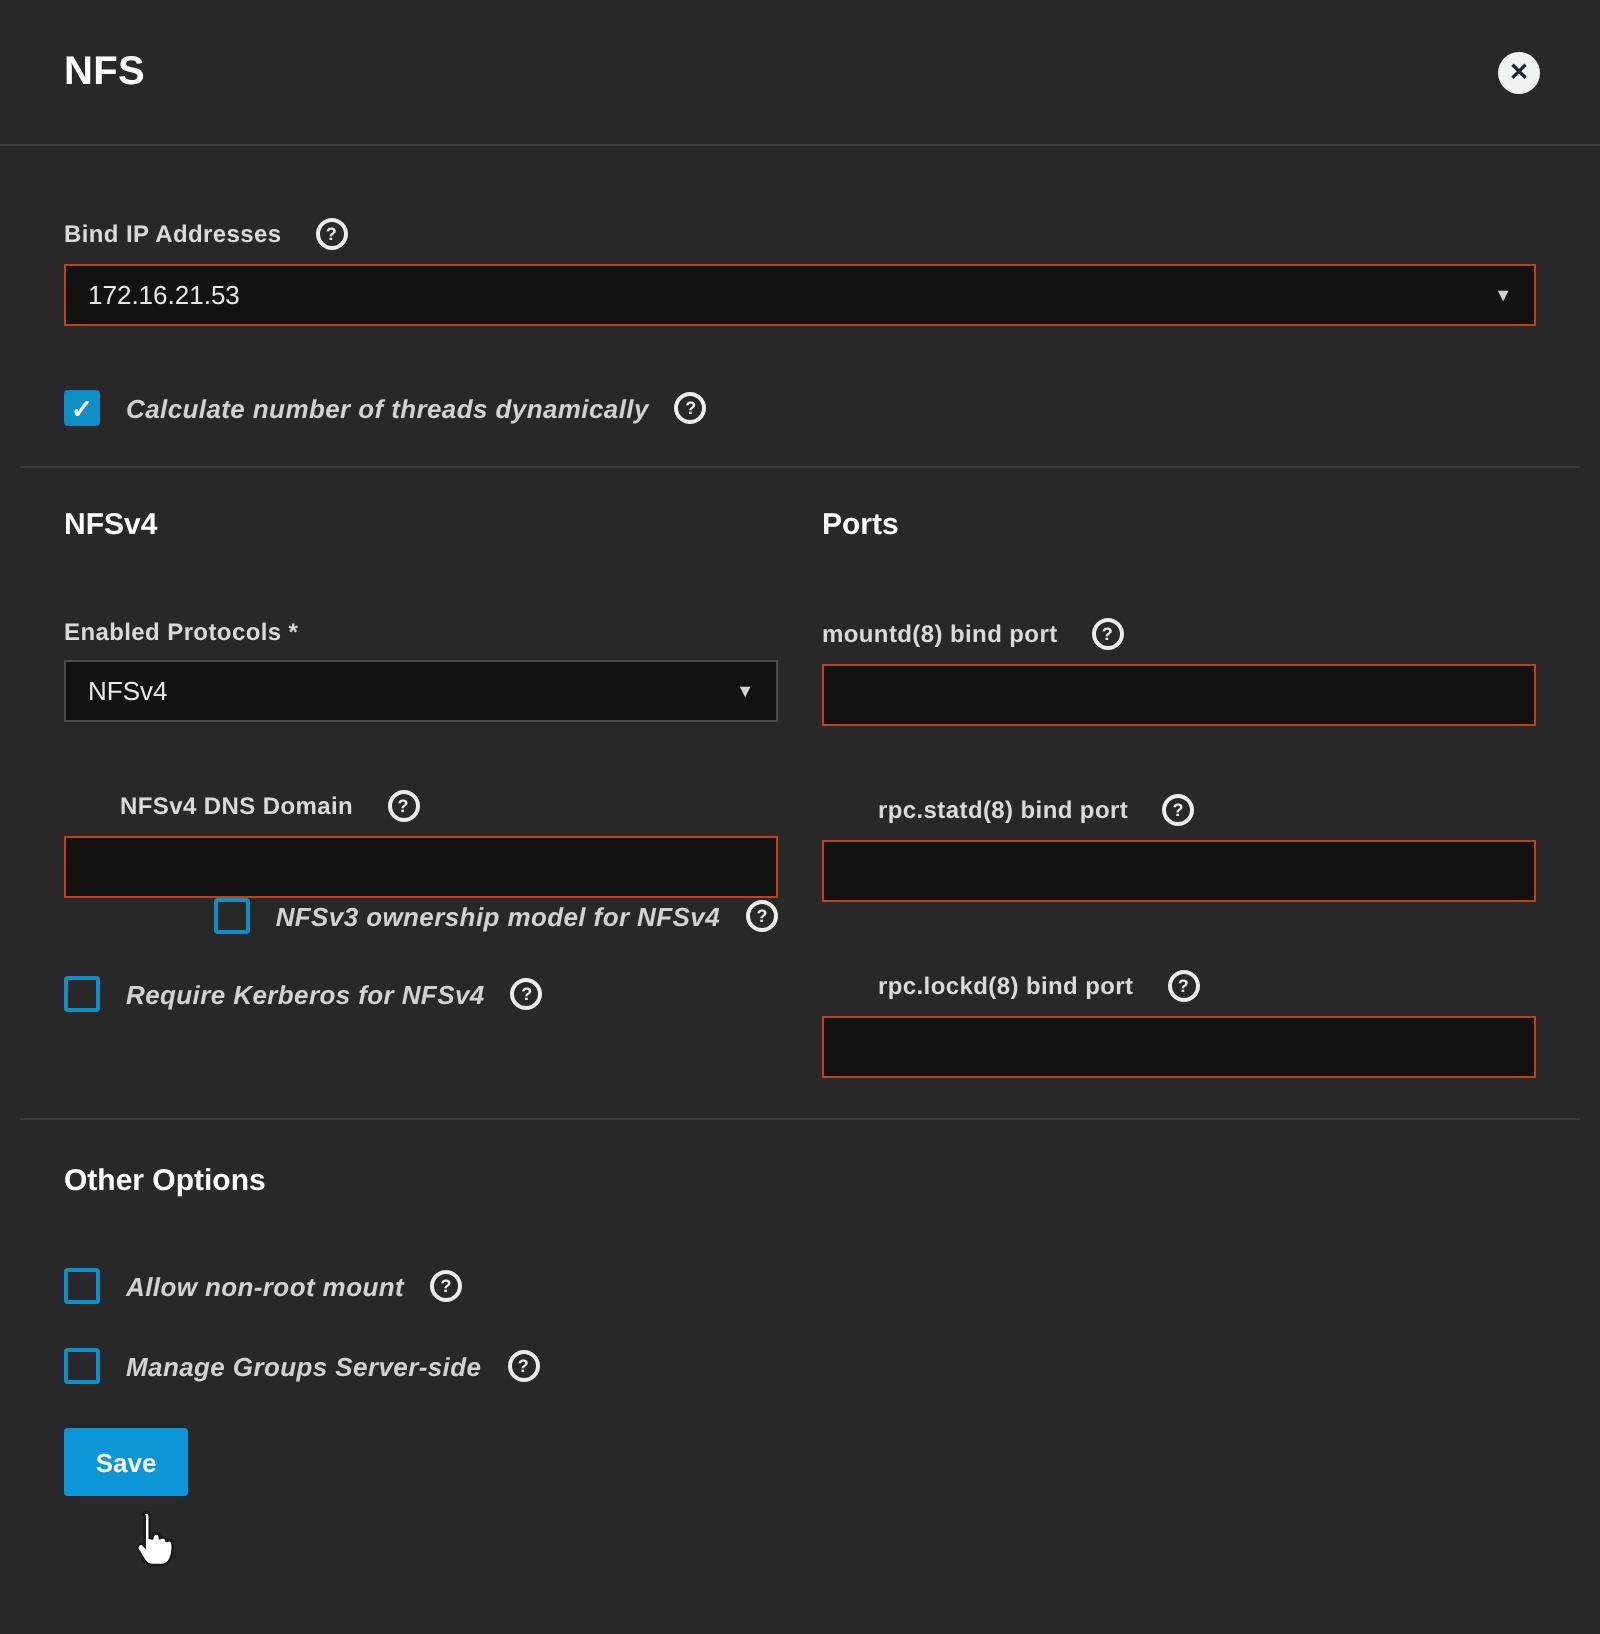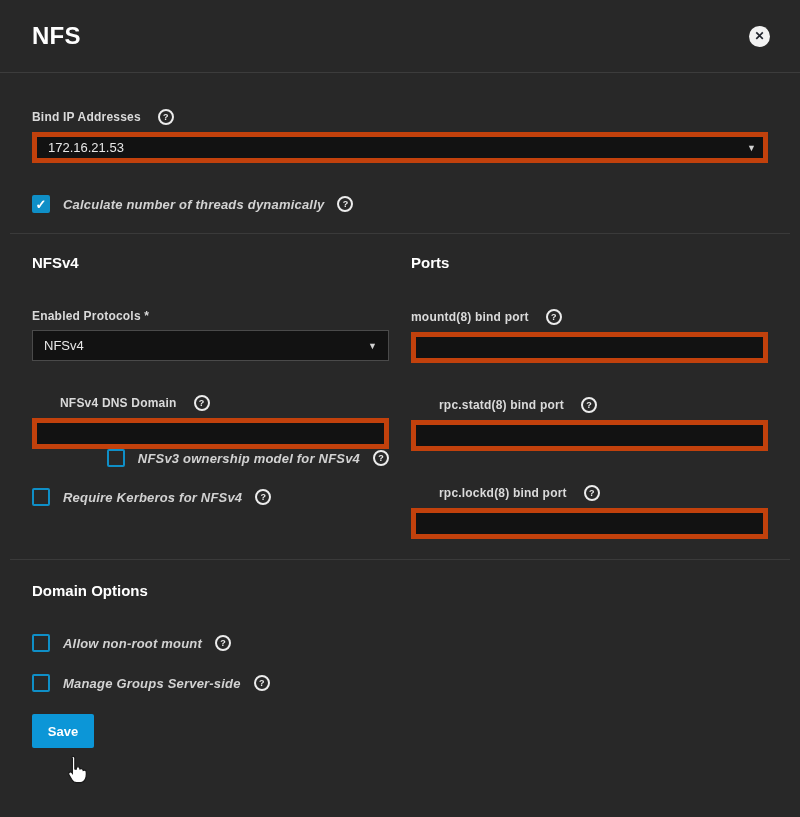--- a/index.html
+++ b/index.html
@@ -14,21 +14,21 @@
   .dialog{width:100%;height:100%;box-sizing:border-box;}
 
   
   .dialog-header{
     height:73px;
     display:flex;align-items:center;justify-content:space-between;
     padding:0 30px 0 32px;
     border-bottom:1px solid #3c3c3c;
     box-sizing:border-box;
   }
-  .dialog-title{font-size:24px;font-weight:bold;color:#ffffff;letter-spacing:.2px;}
+  .dialog-title{font-size:20px;font-weight:bold;color:#ffffff;letter-spacing:.2px;}
   .close-btn{
     width:21px;height:21px;border-radius:50%;
     background:#f2f2f2;color:#20242c;
     display:flex;align-items:center;justify-content:center;
     font-size:12px;font-weight:bold;cursor:pointer;line-height:1;
   }
 
   
   .dialog-body{padding:0 32px;box-sizing:border-box;}
 
@@ -47,21 +47,21 @@
     width:16px;height:16px;box-sizing:border-box;
     border:2px solid #ececec;border-radius:50%;
     color:#ececec;font-size:9px;font-weight:bold;
     display:inline-flex;align-items:center;justify-content:center;
     flex:0 0 auto;line-height:1;
   }
 
   .input-wrap{position:relative;margin-top:7px;}
   .text-input{
     display:block;width:100%;height:31px;box-sizing:border-box;
-    background:#121212;border:5px solid #c2410c;border-radius:0;
+    background:#121212;border:1px solid #c2410c;border-radius:0;
     color:#e8e8e8;font-size:13px;padding:0 28px 0 11px;
     font-family:"Liberation Sans", sans-serif;
     outline:none;
   }
   .select-box{
     display:flex;align-items:center;
     width:100%;height:31px;box-sizing:border-box;
     background:#121212;border:1px solid #4a4a4a;
     color:#e8e8e8;font-size:13px;padding:0 28px 0 11px;
     cursor:pointer;
@@ -210,21 +210,21 @@
         </div>
         <div class="input-wrap">
           <input class="text-input" type="text" value="" style="">
         </div>
       </div>
     </div>
 
     <hr class="divider">
 
     
-    <h2 class="section-heading mt-22">Domain Options</h2>
+    <h2 class="section-heading mt-22">Other Options</h2>
 
     <div class="checkbox-row" style="margin-top:35px;text-align:right;">
       <span class="checkbox">
         
       </span>
       <span class="checkbox-label">Allow non-root mount</span>
       <span class="help-icon">?</span>
     </div>
 
     <div class="checkbox-row mt-22">

